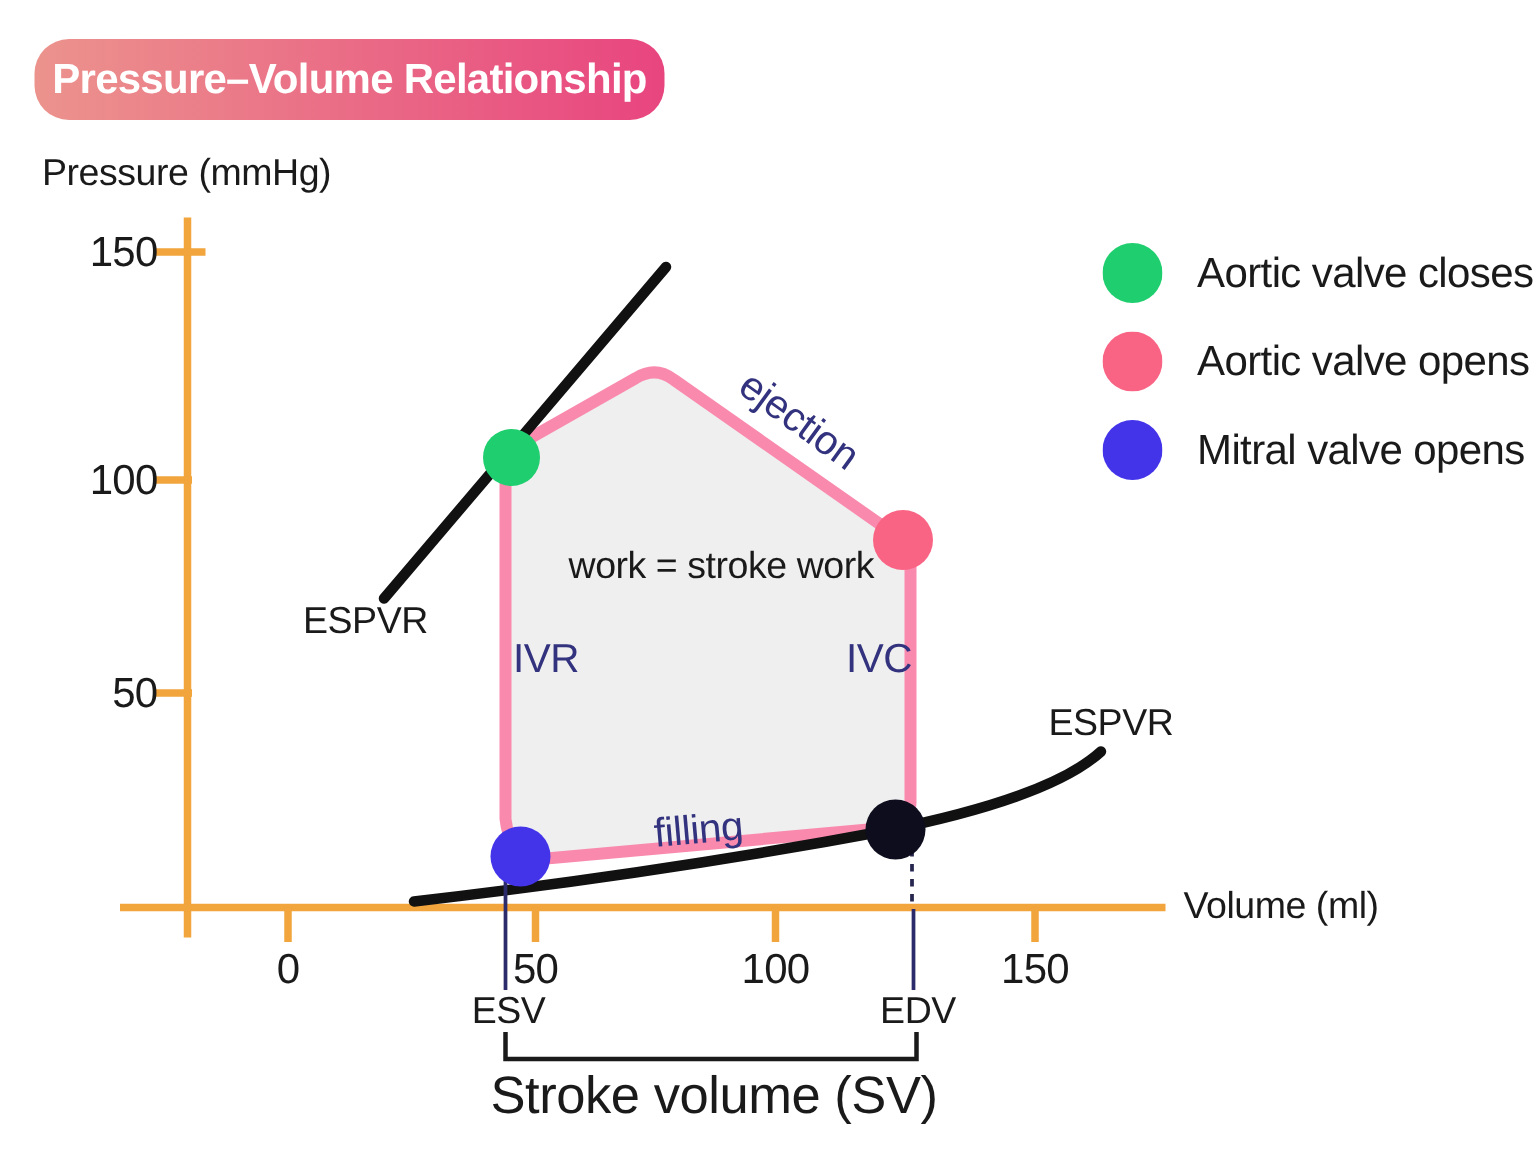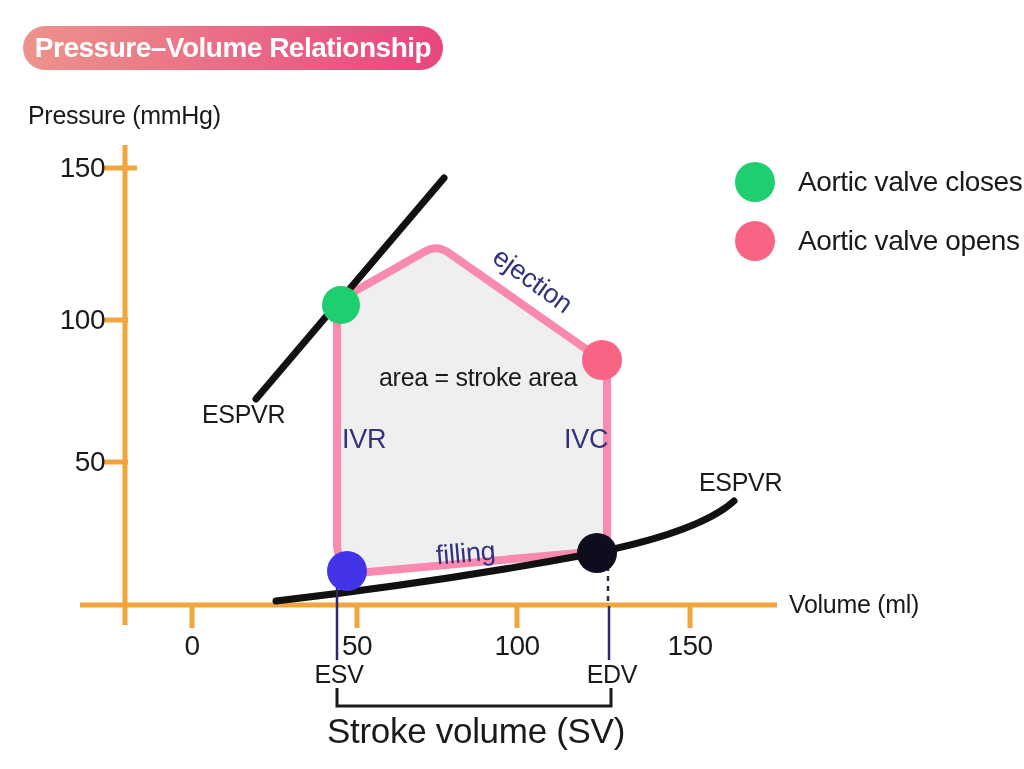--- a/index.html
+++ b/index.html
@@ -9,21 +9,21 @@
   }
   #stage {
     position: relative;
     width: 1024px; height: 769px;
     background: #ffffff;
     overflow: hidden;
   }
   #banner {
     position: absolute;
     left: 23px; top: 26px;
-    width: 420px; height: 44px;
+    width: 420px; height: 54px;
     border-radius: 23px;
     background: linear-gradient(90deg, #EC938D 0%, #E8457F 100%);
     display: flex; align-items: center; justify-content: center; text-align: right;
   }
   #banner .banner-text {
     color: #ffffff;
     font-size: 28px;
     font-weight: 600;
     letter-spacing: -0.5px;
     white-space: nowrap;
@@ -117,34 +117,40 @@
   <div class="xtick-lbl" style="left:690px; top:630px;">150</div>
 
   <div class="lbl" style="left:202px; top:401px;">ESPVR</div>
   <div class="lbl" style="left:699px; top:469px;">ESPVR</div>
 
   <div class="lbl navy rot-ejection" style="left:487px; top:266px;">ejection</div>
   <div class="lbl navy rot-filling" style="left:436px; top:539px;">filling</div>
   <div class="lbl navy" style="left:342px; top:425px;">IVR</div>
   <div class="lbl navy" style="left:564px; top:425px;">IVC</div>
 
-  <div class="lbl" style="left:379px; top:364px;">area = stroke area</div>
+  <div class="lbl" style="left:379px; top:364px;">work = stroke work</div>
 
   <div class="lbl center" style="left:339px; top:661px;">ESV</div>
   <div class="lbl center" style="left:580px; top:661px;margin-left:32px;">EDV</div>
   <div class="lbl center" style="left:476px; top:712px; font-size:35px;">Stroke volume (SV)</div>
 
   <div id="legend">
     <div class="legend-item">
       <svg class="swatch" width="40" height="40">
         <circle cx="20" cy="20" r="20" fill="#1FCE6E"></circle>
       </svg>
       <span class="legend-text">Aortic valve closes</span>
     </div>
     <div class="legend-item">
       <svg class="swatch" width="40" height="40">
         <circle cx="20" cy="20" r="20" fill="#FA6484"></circle>
       </svg>
       <span class="legend-text">Aortic valve opens</span>
     </div>
+    <div class="legend-item">
+      <svg class="swatch" width="40" height="40">
+        <circle cx="20" cy="20" r="20" fill="#4334EA"></circle>
+      </svg>
+      <span class="legend-text">Mitral valve opens</span>
+    </div>
   </div>
 
 </div>
 
 </body></html>

